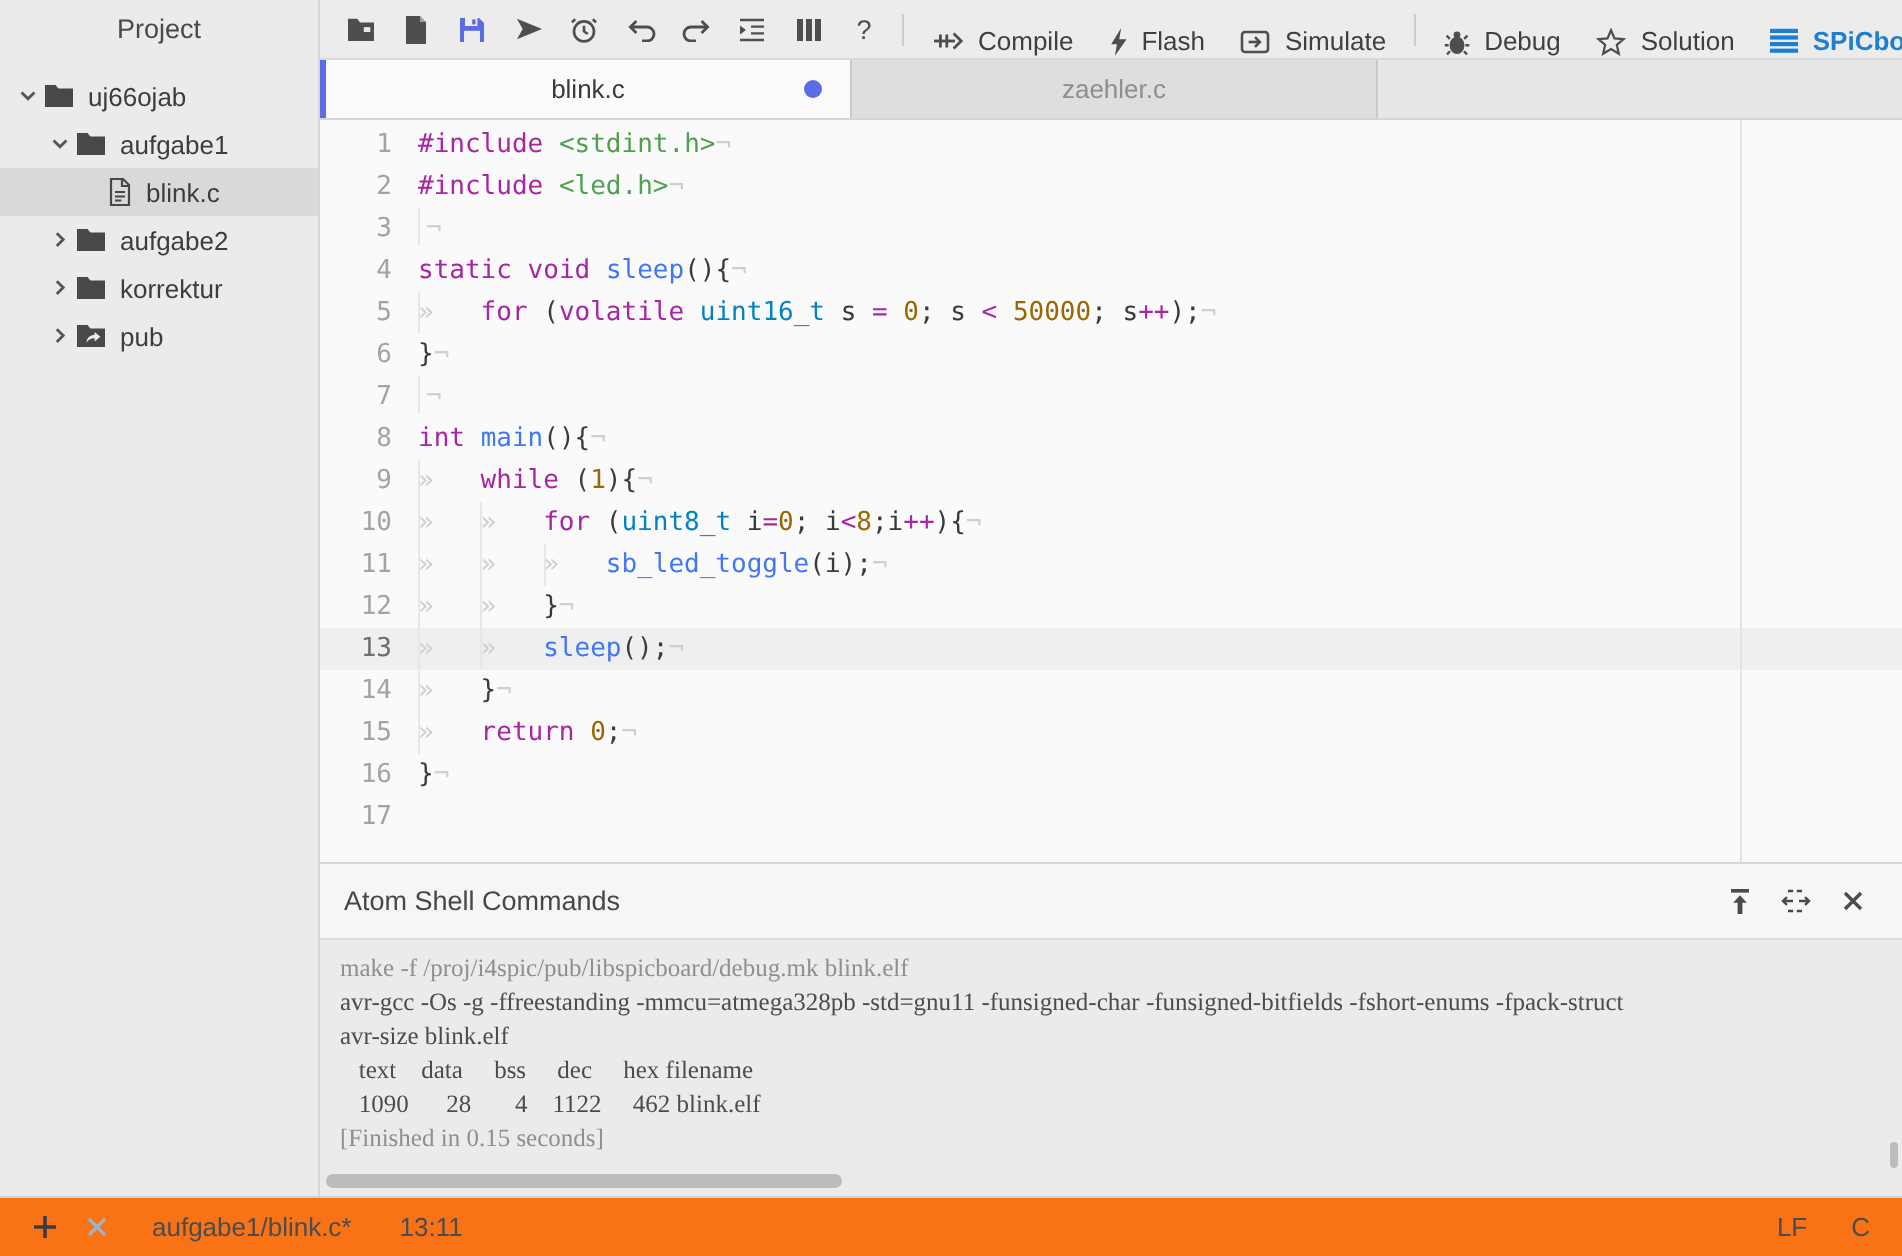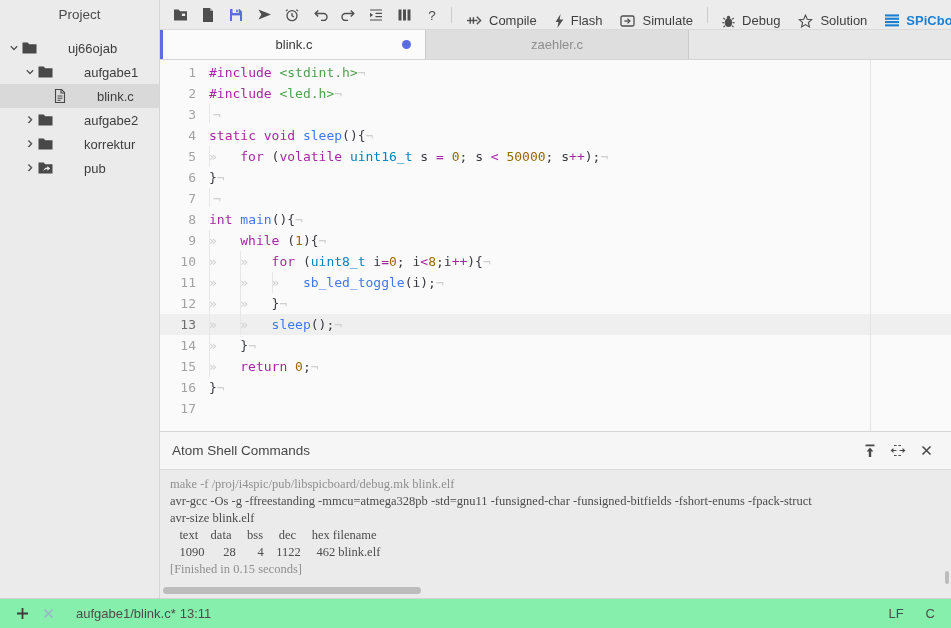--- a/index.html
+++ b/index.html
@@ -8,21 +8,21 @@
   .app { display: grid; width: 951px; height: 628px; grid-template-columns: 160px 791px; grid-template-rows: 598px 30px; }
 
   
   .sidebar { background: #ebebeb; border-right: 1px solid #d6d6d6; overflow: hidden; }
   .sidebar-title { height: 30px; line-height: 30px; text-align: center; color: #4a4a4a; font-size: 13.5px; }
   .tree { padding-top: 6px; }
   .tree-item { height: 24px; display: flex; align-items: center; color: #3d3d3d; cursor: default; }
   .tree-item.selected { background: #d9d9d9; }
   .chev { width: 16px; flex: none; display: flex; justify-content: center; align-items: center; color: #555; }
   .tree-icon { margin-right: 7px; display: flex; align-items: center; color: #484848; }
-  .tree-label { white-space: nowrap; margin-left: 24px; }
+  .tree-label { white-space: nowrap; }
 
   
   .main { display: flex; flex-direction: column; }
 
   .toolbar { height: 30px; flex: none; display: flex; align-items: center; padding: 0 6px; background: #ececec; border-bottom: 1px solid #d9d9d9; }
   .tb-icons { display: flex; align-items: center; }
   .tb-btn { width: 28px; height: 26px; display: flex; align-items: center; justify-content: center; color: #4e4e4e; }
   .tb-btn.accent { color: #5b6ce4; }
   .tb-sep { width: 1px; height: 16px; background: #cccccc; margin: 0 5px; flex: none; }
   .tb-actions { display: flex; align-items: center; }
@@ -63,26 +63,26 @@
   .spacer { flex: 1; }
   .panel-icon { width: 26px; height: 24px; display: flex; align-items: center; justify-content: center; color: #4a4a4a; margin-left: 2px; }
   .console { flex: 1; background: #ebebeb; padding: 6px 16px 0 10px; overflow: hidden; position: relative;
              font-family: Liberation Serif, serif; font-size: 12.5px; line-height: 17px; color: #4c4c4c; }
   .console pre { font-family: inherit; white-space: pre; }
   .console .dim { color: #8f8f8f; }
   .hscroll { position: absolute; left: 3px; bottom: 4px; width: 258px; height: 7px; border-radius: 4px; background: #bcbcbc; }
   .vscroll { position: absolute; right: 2px; bottom: 14px; width: 4px; height: 13px; border-radius: 2px; background: #bcbcbc; }
 
   
-  .statusbar { grid-column: 1 / 3; display: flex; align-items: center; background: #86efac; border-top: 1px solid #d2d2d2; padding: 0 12px; color: #4c4c4c; }
+  .statusbar { grid-column: 1 / 3; display: flex; align-items: center; background: #f97316; border-top: 1px solid #d2d2d2; padding: 0 12px; color: #4c4c4c; }
   .sb-btn { display: flex; align-items: center; justify-content: center; width: 20px; height: 20px; }
   .sb-plus { color: #3c3c3c; }
   .sb-close { color: #9db3cd; margin-left: 6px; }
   .sb-file { margin-left: 18px; }
-  .sb-pos { margin-left: 4px; text-align: right; }
+  .sb-pos { margin-left: 24px; text-align: right; }
   .sb-gram { margin-left: 22px; margin-right: 4px; }
   .icon { display: inline-flex; align-items: center; justify-content: center; }
 </style>
 </head>
 <body>
 
 <div class="app">
 
   <aside class="sidebar">
     <div class="sidebar-title">Project</div>

